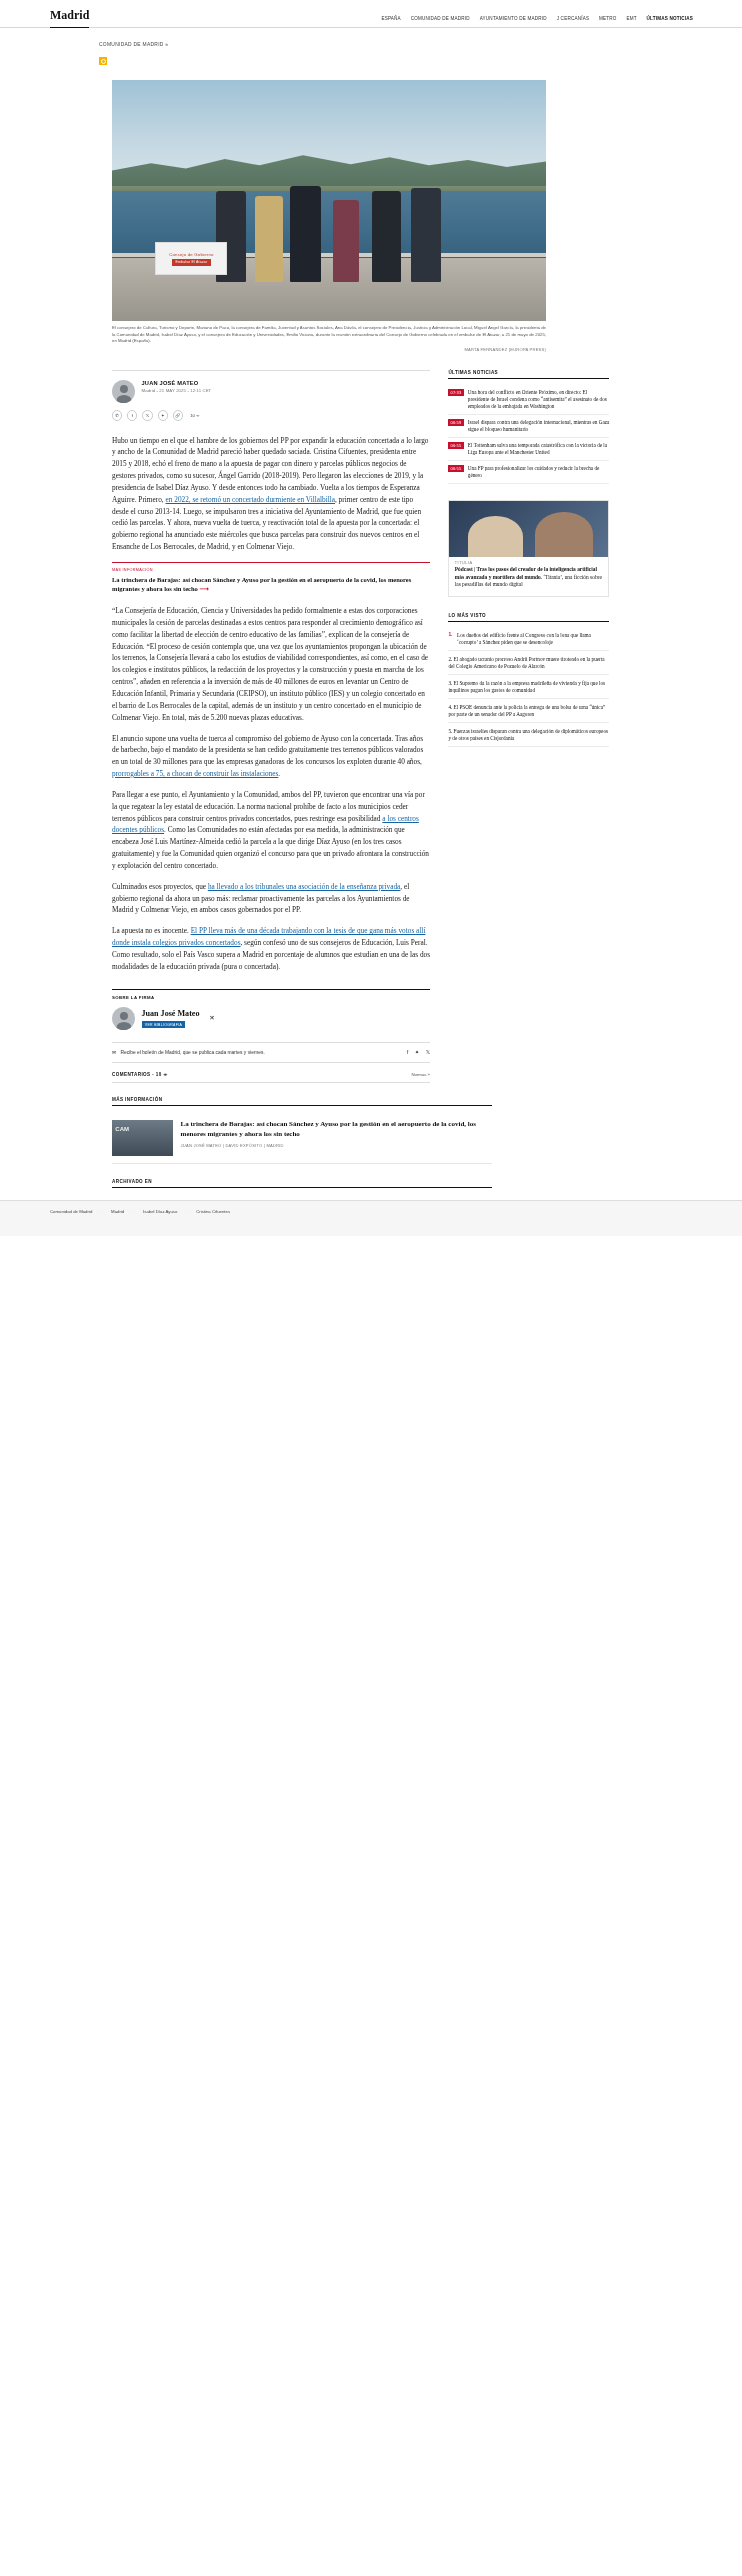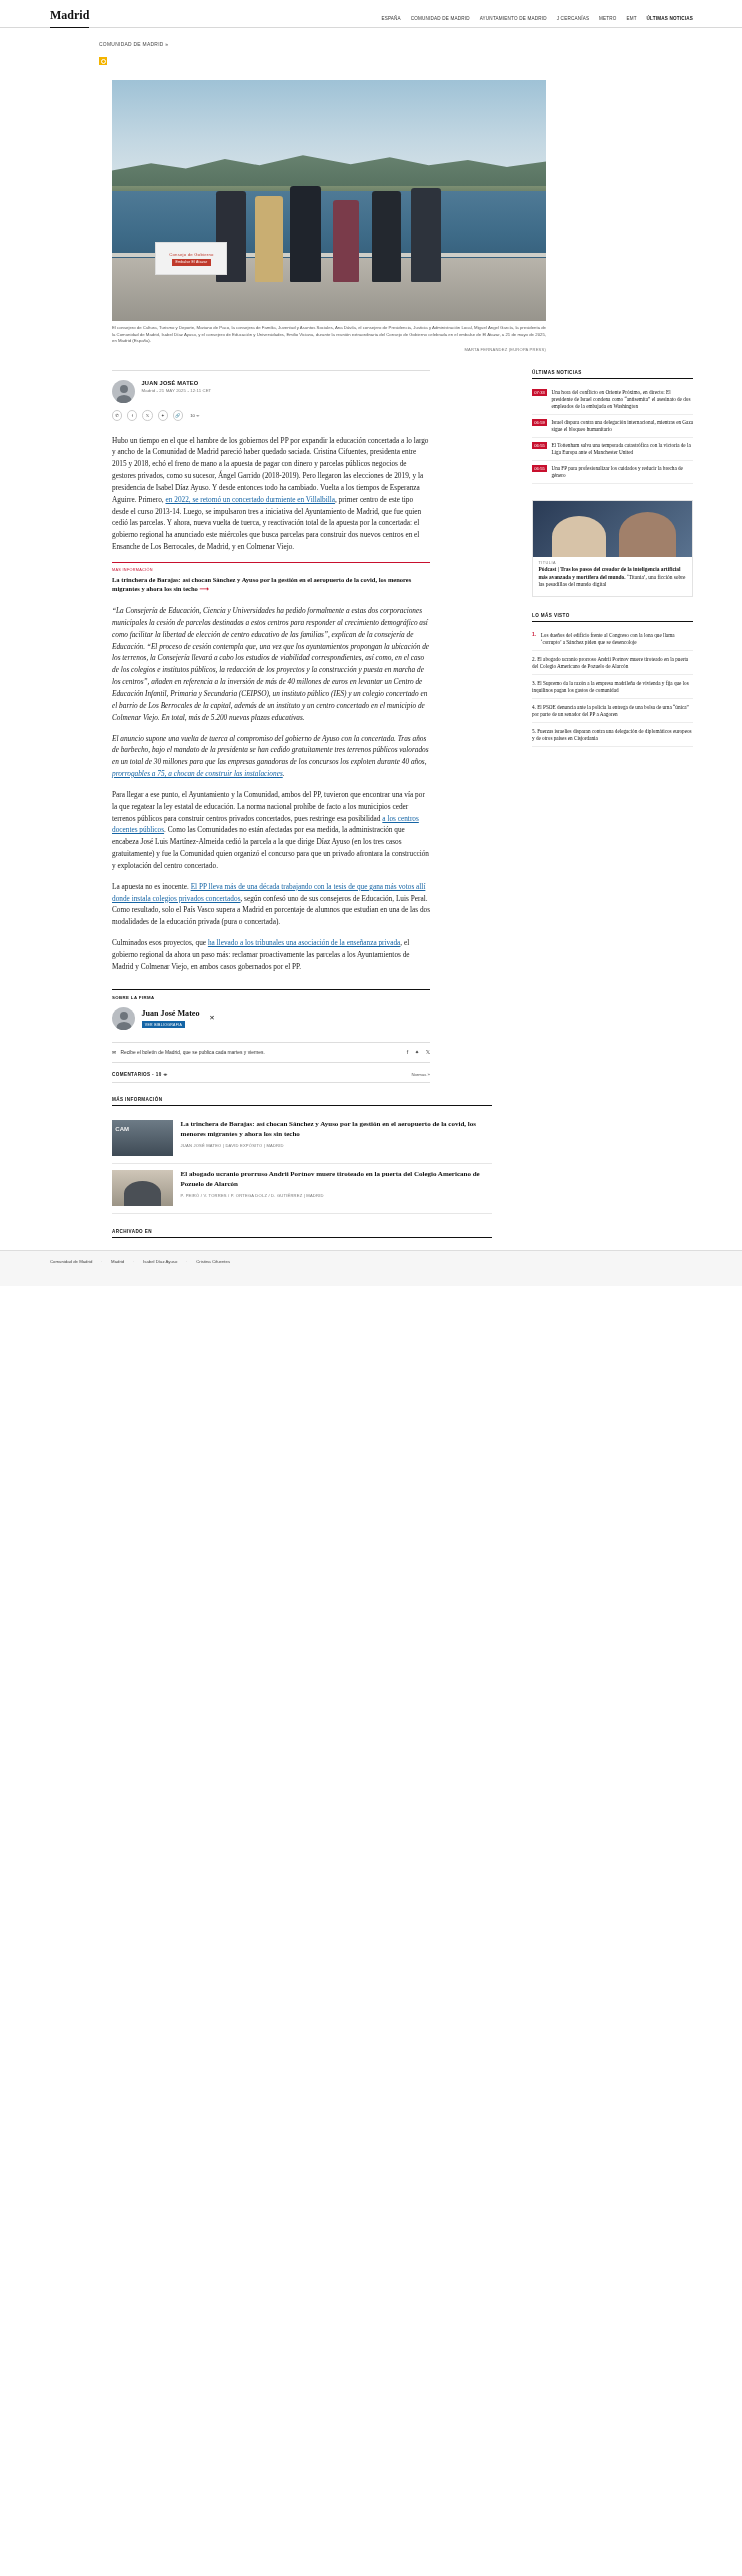--- a/index.html
+++ b/index.html
@@ -201,21 +201,20 @@
     width: 434px;
   }
 
   
   .body-grid {
     display: flex;
     gap: 18.4px;
     padding: 0 50px;
     margin-top: 18.4px;
     align-items: flex-start;
-    justify-content: space-between;
   }
   .col-main { width: 380px; }
   .col-side { width: 161px; }
 
   
   .byline {
     display: flex;
     gap: 6.5px;
     align-items: flex-start;
     border-top: 0.5px solid #ddd;
@@ -318,21 +317,20 @@
   }
   .inline-promo .arrow { color: #c8102e; }
 
   .quote-block {
     margin: 3.3px 0 8.7px 0;
   }
   .quote-block p {
     font-family: "Liberation Serif", serif;
     font-size: 7.3px;
     line-height: 1.62;
-    font-style: italic;
   }
 
   
   .side-mod { margin-bottom: 16.3px; }
   .side-head {
     font-family: "Liberation Sans", sans-serif;
     font-size: 4.6px;
     font-weight: 700;
     letter-spacing: 0.4px;
     text-transform: uppercase;
@@ -679,27 +677,27 @@
             <a href="#">prorrogables a 75, a chocan de construir las instalaciones</a>.
           </p>
         </div>
 
         <p>
           <span>Para llegar a ese punto, el Ayuntamiento y la Comunidad, ambos del PP, tuvieron que encontrar una vía por la que regatear la ley estatal de educación. La norma nacional prohíbe de facto a los municipios ceder terrenos públicos para construir centros privados concertados, pues restringe esa posibilidad</span>
           <a href="#">a los centros docentes públicos</a><span>. Como las Comunidades no están afectadas por esa medida, la administración que encabeza José Luis Martínez-Almeida cedió la parcela a la que dirige Díaz Ayuso (en los tres casos gratuitamente) y fue la Comunidad quien organizó el concurso para que un privado afrontara la construcción y explotación del centro concertado.</span>
         </p>
 
         <p>
+          <span>Culminados esos proyectos, que</span>
+          <a href="#">ha llevado a los tribunales una asociación de la enseñanza privada</a><span>, el gobierno regional da ahora un paso más: reclamar proactivamente las parcelas a los Ayuntamientos de Madrid y Colmenar Viejo, en ambos casos gobernados por el PP.</span>
+        </p>
+
+        <p>
           <span>La apuesta no es inocente.</span>
           <a href="#">El PP lleva más de una década trabajando con la tesis de que gana más votos allí donde instala colegios privados concertados</a><span>, según confesó uno de sus consejeros de Educación, Luis Peral. Como resultado, solo el País Vasco supera a Madrid en porcentaje de alumnos que estudian en una de las dos modalidades de la educación privada (pura o concertada).</span>
-        </p>
-
-        <p>
-          <span>Culminados esos proyectos, que</span>
-          <a href="#">ha llevado a los tribunales una asociación de la enseñanza privada</a><span>, el gobierno regional da ahora un paso más: reclamar proactivamente las parcelas a los Ayuntamientos de Madrid y Colmenar Viejo, en ambos casos gobernados por el PP.</span>
         </p>
       </div>
 
       <div class="sig-box">
         <div class="sig-label">SOBRE LA FIRMA</div>
         <div class="sig-row">
           <div class="avatar"></div>
           <div>
             <div class="sig-name">Juan José Mateo</div>
             <div class="sig-badge">VER BIBLIOGRAFÍA</div>
@@ -729,27 +727,20 @@
         <div class="more-head">MÁS INFORMACIÓN</div>
 
         <div class="more-item">
           <div class="more-thumb thumb-a"></div>
           <div>
             <div class="more-title">La trinchera de Barajas: así chocan Sánchez y Ayuso por la gestión en el aeropuerto de la covid, los menores migrantes y ahora los sin techo</div>
             <div class="more-meta">JUAN JOSÉ MATEO | DAVID EXPÓSITO | MADRID</div>
           </div>
         </div>
 
-        <div class="more-item">
-          <div class="more-thumb thumb-b"></div>
-          <div>
-            <div class="more-title">El abogado ucranio prorruso Andrii Portnov muere tiroteado en la puerta del Colegio Americano de Pozuelo de Alarcón</div>
-            <div class="more-meta">P. PEIRÓ / V. TORRES / P. ORTEGA DOLZ / D. GUTIÉRREZ | MADRID</div>
-          </div>
-        </div>
       </div>
 
       <div class="arch-wrap">
         <div class="arch-head">ARCHIVADO EN</div>
       </div>
     </div>
 
     <div class="col-side">
 
       <div class="side-mod">

